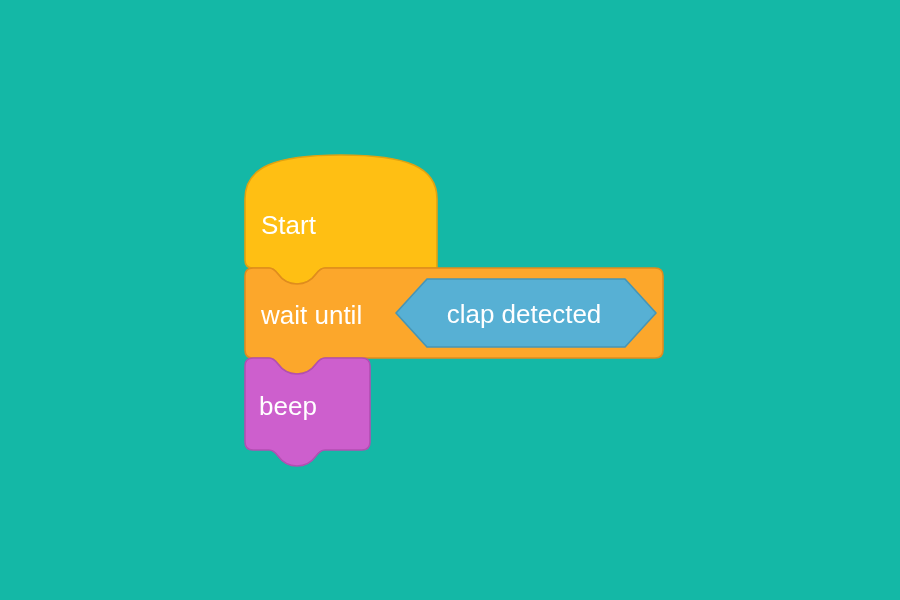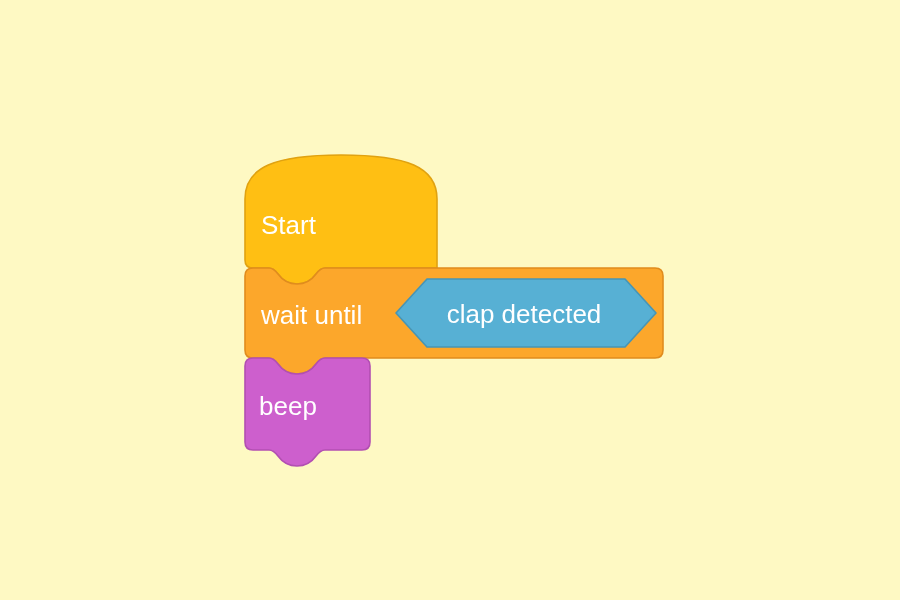--- a/index.html
+++ b/index.html
@@ -11,21 +11,21 @@
   body {
     width: 900px;
     height: 600px;
     overflow: hidden;
     font-family: "Liberation Sans", sans-serif;
   }
   #canvas-root {
     position: relative;
     width: 900px;
     height: 600px;
-    background: #fef9c3;
+    background: #14b8a6;
   }
   .script-stack {
     position: absolute;
     left: 0;
     top: 0;
     width: 900px;
     height: 600px;
   }
   svg.blocks-svg {
     display: block;

